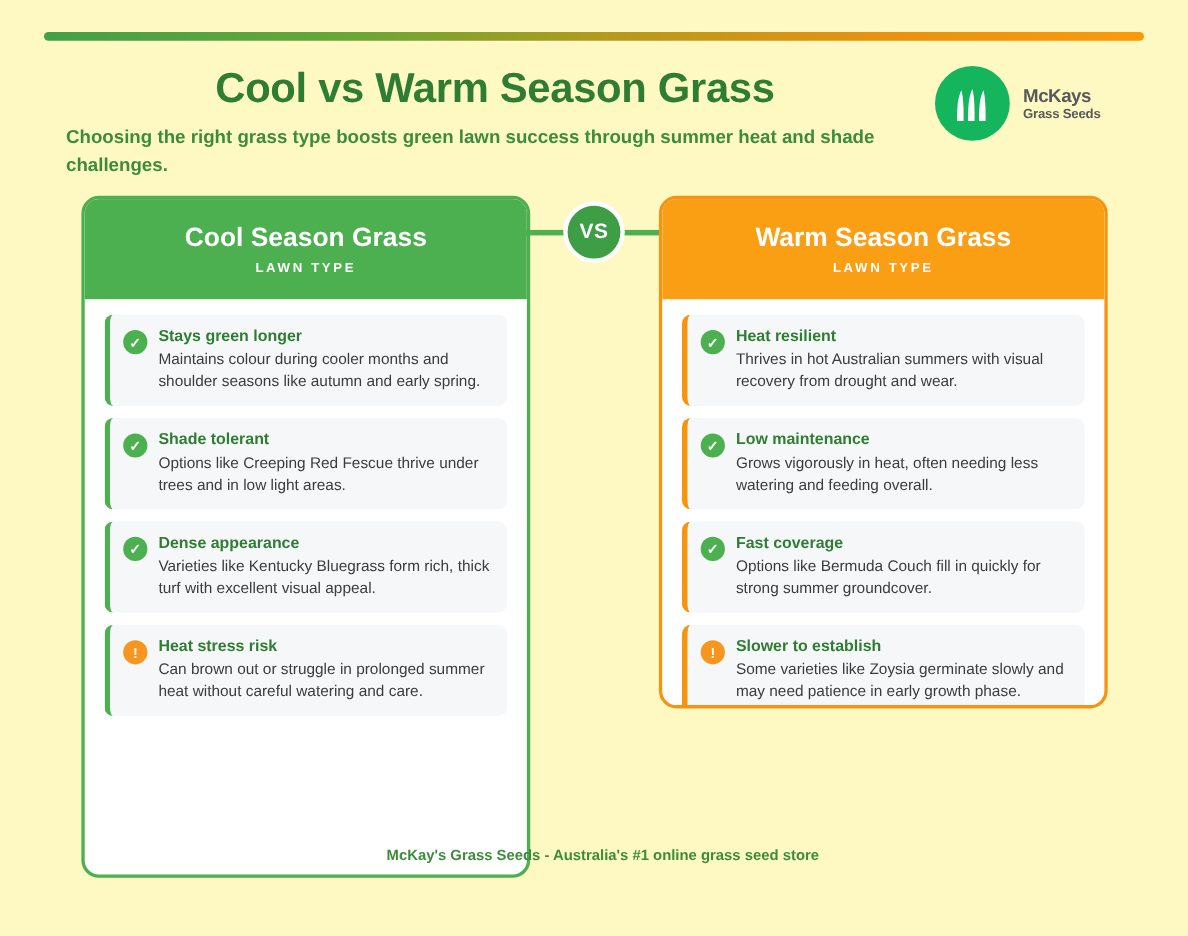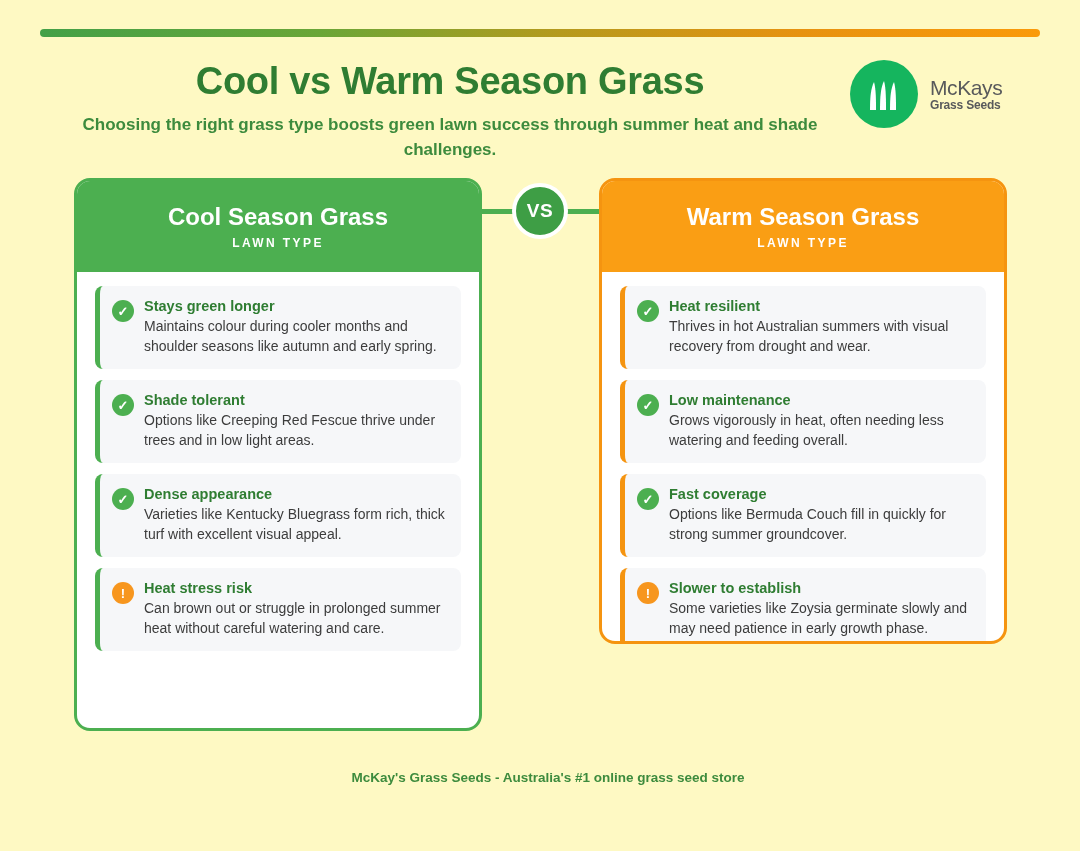--- a/index.html
+++ b/index.html
@@ -47,21 +47,20 @@
     font-size: 38px;
     font-weight: bold;
     color: #2f7d32;
     letter-spacing: -0.3px;
   }
   .subtitle {
     position: absolute;
     left: 60px;
     top: 62px;
     width: 780px;
-    text-align: center;
     font-size: 17px;
     font-weight: 600;
     line-height: 25px;
     color: #3d8b3d;
   }
 
   
   .logo {
     position: absolute;
     left: 850px;
@@ -74,22 +73,22 @@
     width: 68px;
     height: 68px;
     border-radius: 50%;
     background: #15b55e;
     position: relative;
     overflow: hidden;
   }
   .logo-mark svg { position: absolute; left: 0; top: 0; }
   .logo-text { line-height: 1.05; }
   .logo-name {
-    font-size: 21px;
-    font-weight: normal;
+    font-size: 17px;
+    font-weight: bold;
     color: #58595b;
     letter-spacing: -0.4px;
   }
   .logo-sub {
     font-size: 12px;
     font-weight: bold;
     color: #58595b;
     letter-spacing: -0.2px;
   }
 
@@ -97,21 +96,21 @@
   .panel {
     position: absolute;
     top: 178px;
     width: 408px;
     border-radius: 16px;
     overflow: hidden;
     background: #ffffff;
   }
   .panel-cool {
     left: 74px;
-    height: 553px;
+    height: 620px;
     border: 3px solid #4caf50;
   }
   .panel-warm {
     left: 599px;
     height: 466px;
     border: 3px solid #f59410;
   }
 
   .panel-head {
     height: 91px;

